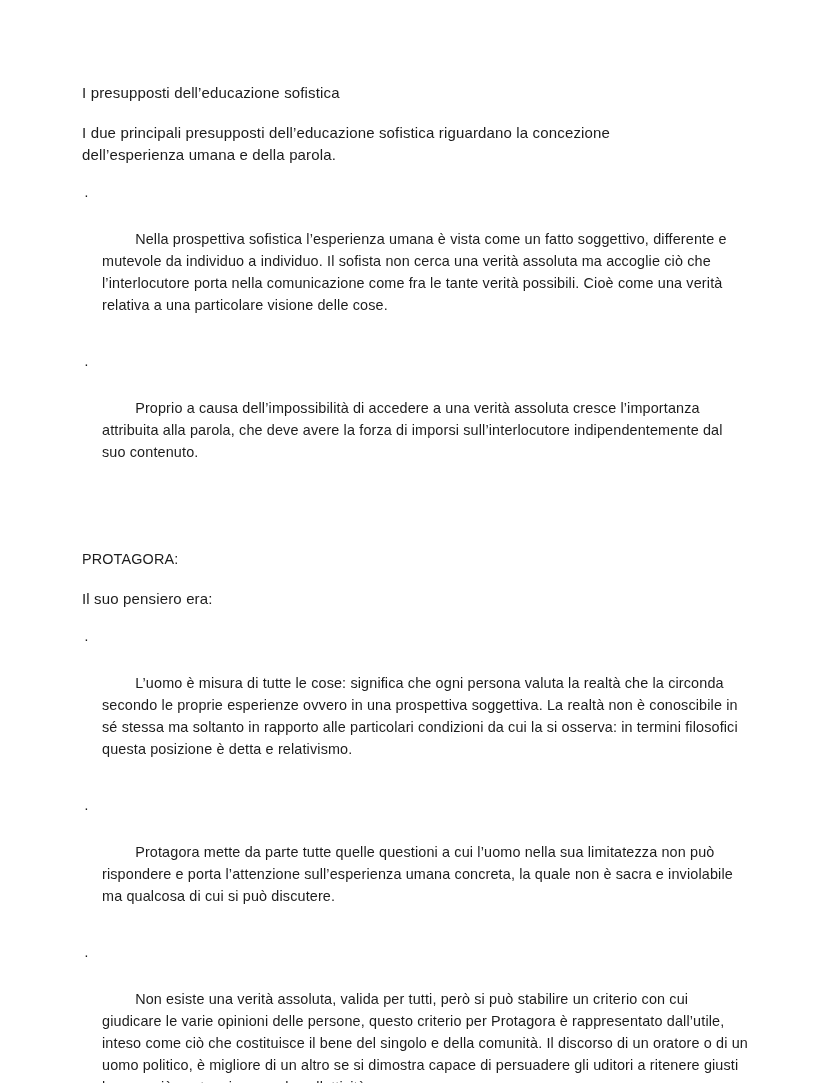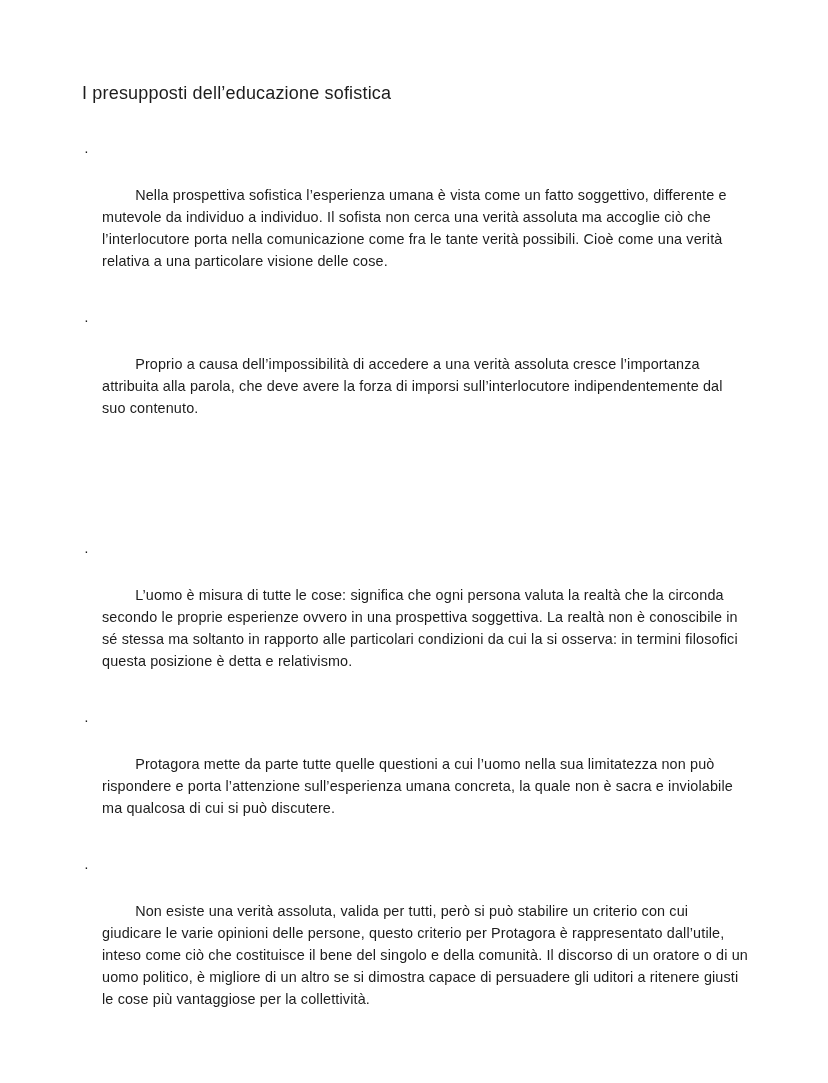--- a/index.html
+++ b/index.html
@@ -25,21 +25,21 @@
     box-sizing: border-box;
     padding: 82px 80px 0 82px;
   }
 
   .doc-body {
     width: 666px;
   }
 
   
   .para {
-    font-size: 18px;
+    font-size: 15px;
     line-height: 22px;
     letter-spacing: 0.01em;
     margin: 0;
     color: #1c1c1c;
     text-align: left;
     white-space: pre-wrap;
   }
 
   .heading {
     font-size: 14.4px;
@@ -85,42 +85,46 @@
 </head>
 <body>
 
 <div class="page">
   <div class="doc-body">
 
     <p class="para">I presupposti dell’educazione sofistica</p>
 
     <div class="gap-md"></div>
 
+    <p class="para">I due principali presupposti dell’educazione sofistica riguardano la concezione
+dell’esperienza umana e della parola.</p>
 
     <div class="gap-md"></div>
 
     <ul class="bullet-list">
       <li class="bullet-item">
         <span class="bullet-dot">·</span>
         <span>Nella prospettiva sofistica l’esperienza umana è vista come un fatto soggettivo, differente e mutevole da individuo a individuo. Il sofista non cerca una verità assoluta ma accoglie ciò che l’interlocutore porta nella comunicazione come fra le tante verità possibili. Cioè come una verità relativa a una particolare visione delle cose.</span>
       </li>
       <li class="bullet-item">
         <span class="bullet-dot">·</span>
         <span>Proprio a causa dell’impossibilità di accedere a una verità assoluta cresce l’importanza attribuita alla parola, che deve avere la forza di imporsi sull’interlocutore indipendentemente dal suo contenuto.</span>
       </li>
     </ul>
 
     <div class="gap-md"></div>
 
 
     <div class="gap-xxl"></div>
 
+    <p class="heading">PROTAGORA:</p>
 
     <div class="gap-md"></div>
 
+    <p class="para">Il suo pensiero era:</p>
 
     <div class="gap-md"></div>
 
     <ul class="bullet-list">
       <li class="bullet-item">
         <span class="bullet-dot">·</span>
         <span>L’uomo è misura di tutte le cose: significa che ogni persona valuta la realtà che la circonda secondo le proprie esperienze ovvero in una prospettiva soggettiva. La realtà non è conoscibile in sé stessa ma soltanto in rapporto alle particolari condizioni da cui la si osserva: in termini filosofici questa posizione è detta e relativismo.</span>
       </li>
       <li class="bullet-item">
         <span class="bullet-dot">·</span>

